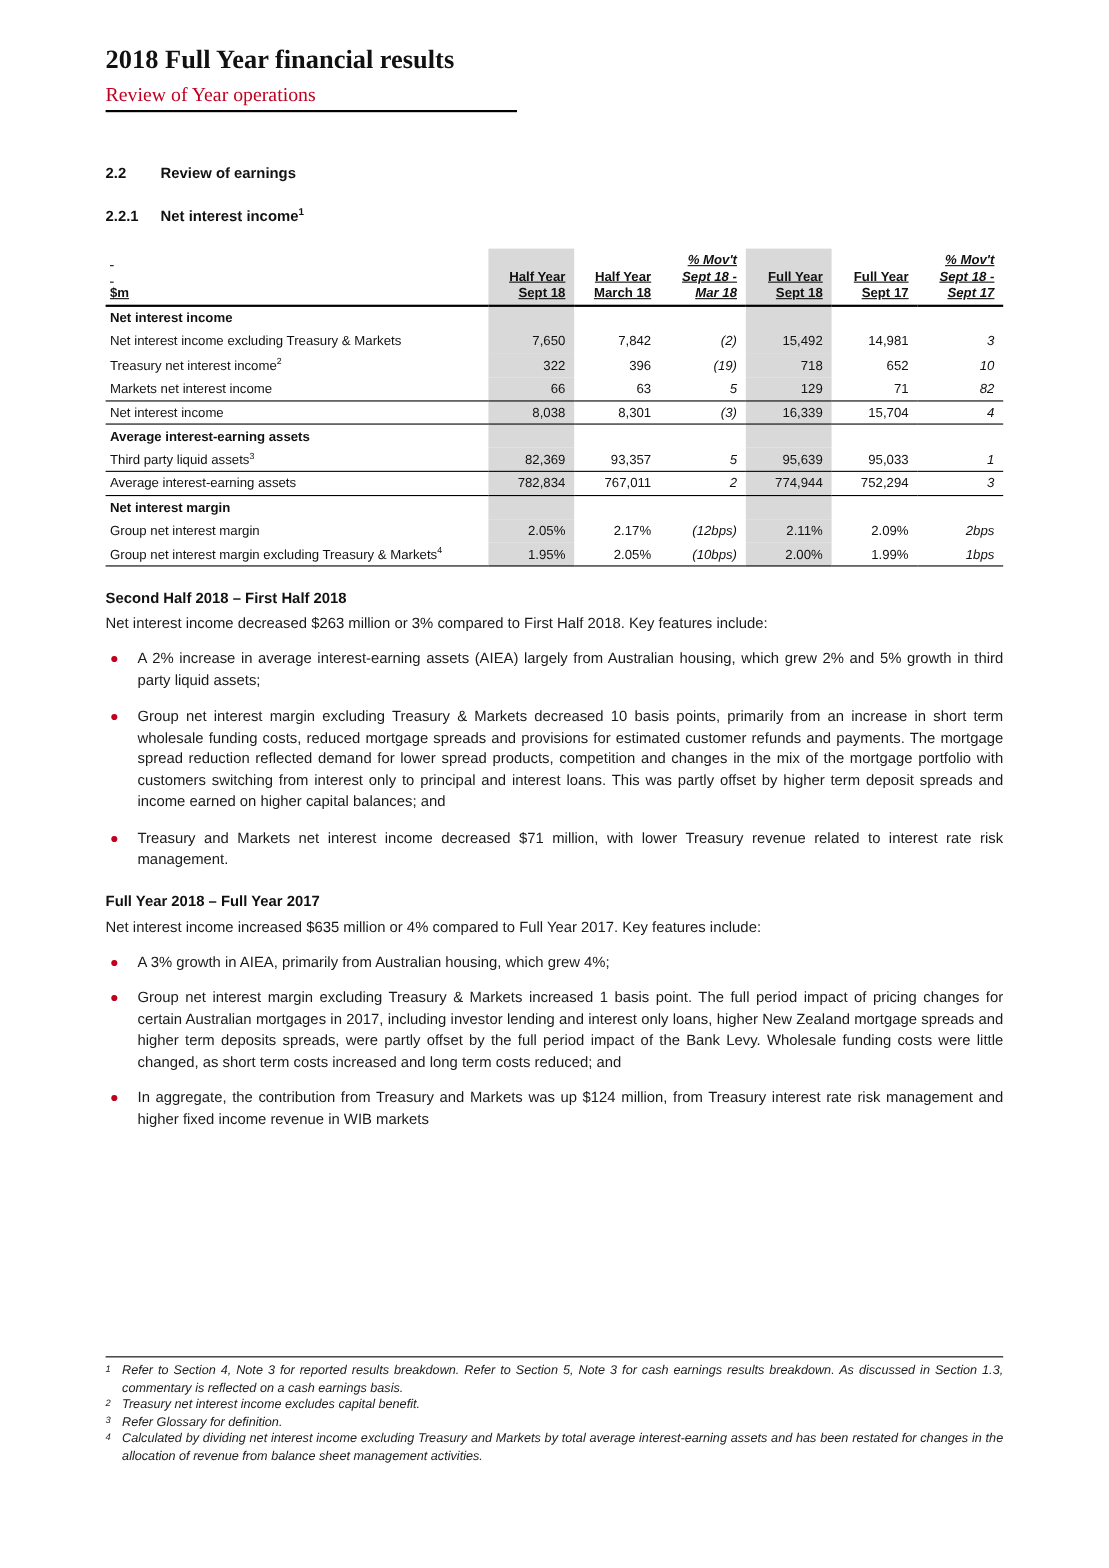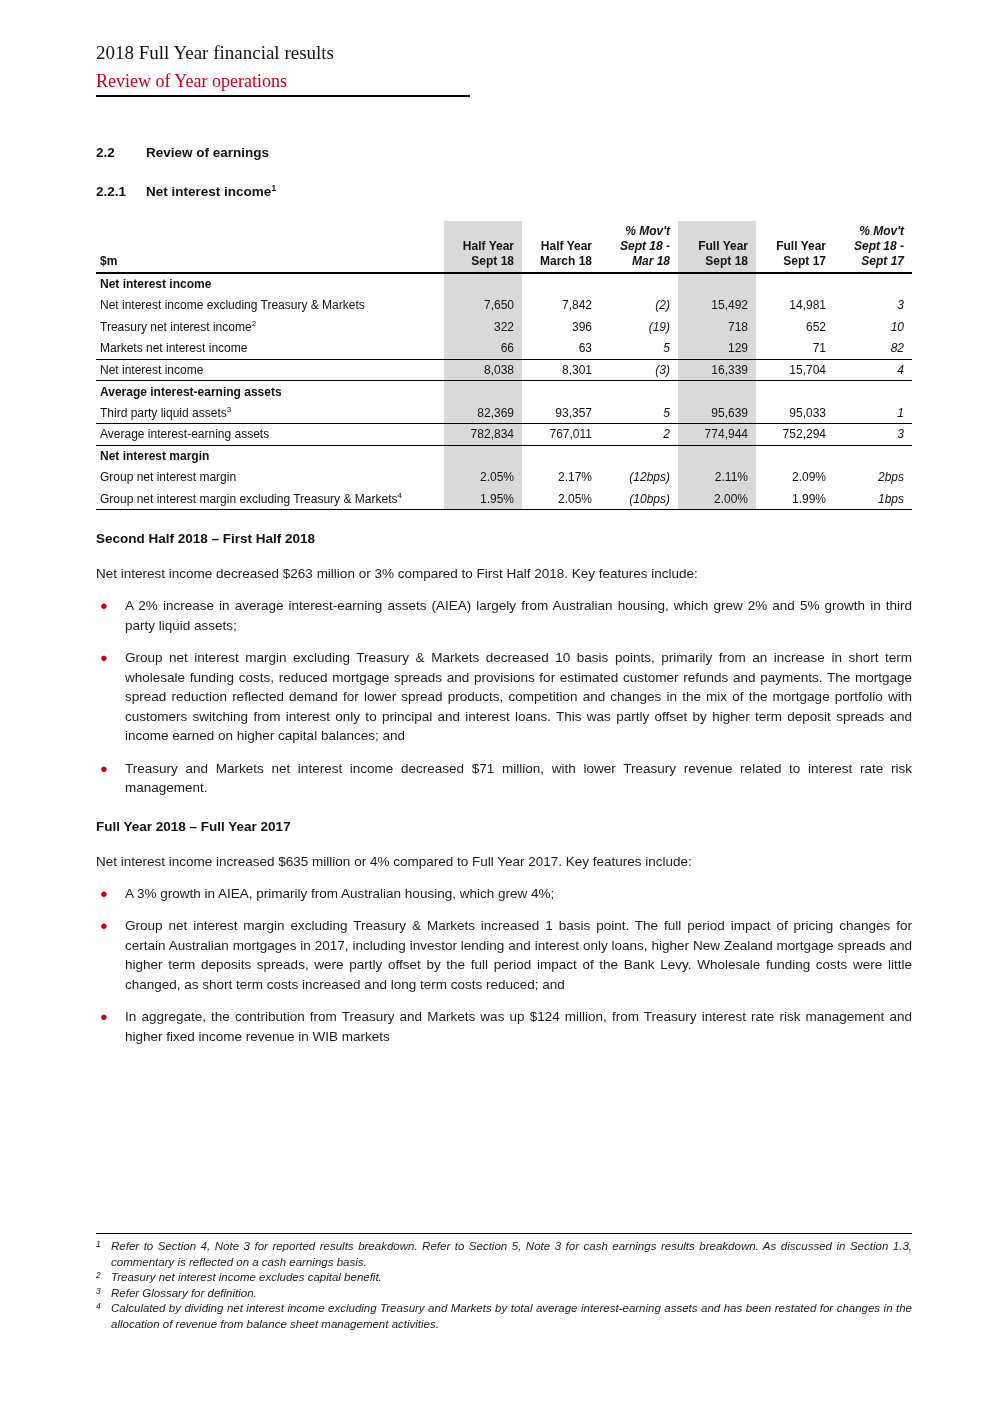--- a/index.html
+++ b/index.html
@@ -6,49 +6,49 @@
   html,body { background:#ffffff; }
   body {
     width:1008px; height:1425px;
     font-family:"Liberation Sans", sans-serif;
     color:#1a1a1a;
   }
   .page { position:relative; width:1008px; height:1425px; overflow:hidden; background:#fff; }
   .content { padding:42px 96px 0 96px; }
 
   
-  .doc-title { font-family:"Liberation Serif", serif; font-size:19px; color:#111; }
+  .doc-title { font-family:"Liberation Serif", serif; font-size:24px; color:#111;font-weight:bold; }
   .doc-subtitle-wrap { width:374px; border-bottom:2px solid #000; padding-bottom:3px; margin-top:7px; }
   .doc-subtitle { font-family:"Liberation Serif", serif; font-size:18px; color:#c00020; }
 
   
   .sec-heading { display:flex; font-weight:bold; font-size:13.5px; color:#111; }
   .sec-heading.first { margin-top:48px; }
   .sec-heading.second { margin-top:24px;align-items:flex-end; }
   .sec-num { width:50px; flex:none; }
   sup { font-size:9px; vertical-align:super; line-height:0; }
 
   
   table.fin { width:816px; border-collapse:collapse; table-layout:fixed; margin-top:22px; font-size:12px; color:#111; }
   thead th { vertical-align:bottom; font-weight:bold; text-align:right; padding:3px 8px 3px 8px; border-bottom:2px solid #000; }
   thead th.lbl-h { text-align:left; padding-left:4px; }
-  .hline { display:block; height:15px; line-height:15px; white-space:nowrap; }
+  .hline { display:block; height:15px; line-height:15px; white-space:nowrap;text-decoration:underline; }
   tbody td { height:21.5px; padding:2px 8px; vertical-align:middle; }
   td.lbl { padding-left:4px; text-align:left; white-space:nowrap; }
   td.val { text-align:right; }
   tr.section td { font-weight:bold; }
   tr.total td { border-top:1px solid #000; border-bottom:1px solid #000; }
   tr.last td { border-bottom:1.5px solid #000; }
   .shade { background:#d9d9d9; }
   .ital { font-style:italic; }
   table.fin sup { font-size:8px; }
 
   
   .body-heading { font-weight:bold; font-size:13.5px; margin-top:21px; color:#111; }
-  .para { font-size:13.5px; margin-top:18px; line-height:19px; }
+  .para { font-size:13.5px; margin-top:6px; line-height:19px; }
   .bullet { display:flex; margin-top:13px; }
   .bullet .dot { flex:none; width:29px; padding-left:4px; color:#c00020; font-size:13px; line-height:19.5px; }
   .bullet .btext { flex:1; font-size:13.5px; line-height:19.5px; text-align:justify; }
 
   
   .footnotes { position:absolute; left:96px; width:816px; top:1233px; border-top:1.5px solid #000; padding-top:5px; }
   .footnote { display:flex; font-size:11.5px; font-style:italic; line-height:15.5px; color:#222; }
   .fn-num { flex:none; width:15px; font-size:8.5px; position:relative; top:-2px; text-align:left; }
   .fn-text { flex:1; text-align:justify; }
 

